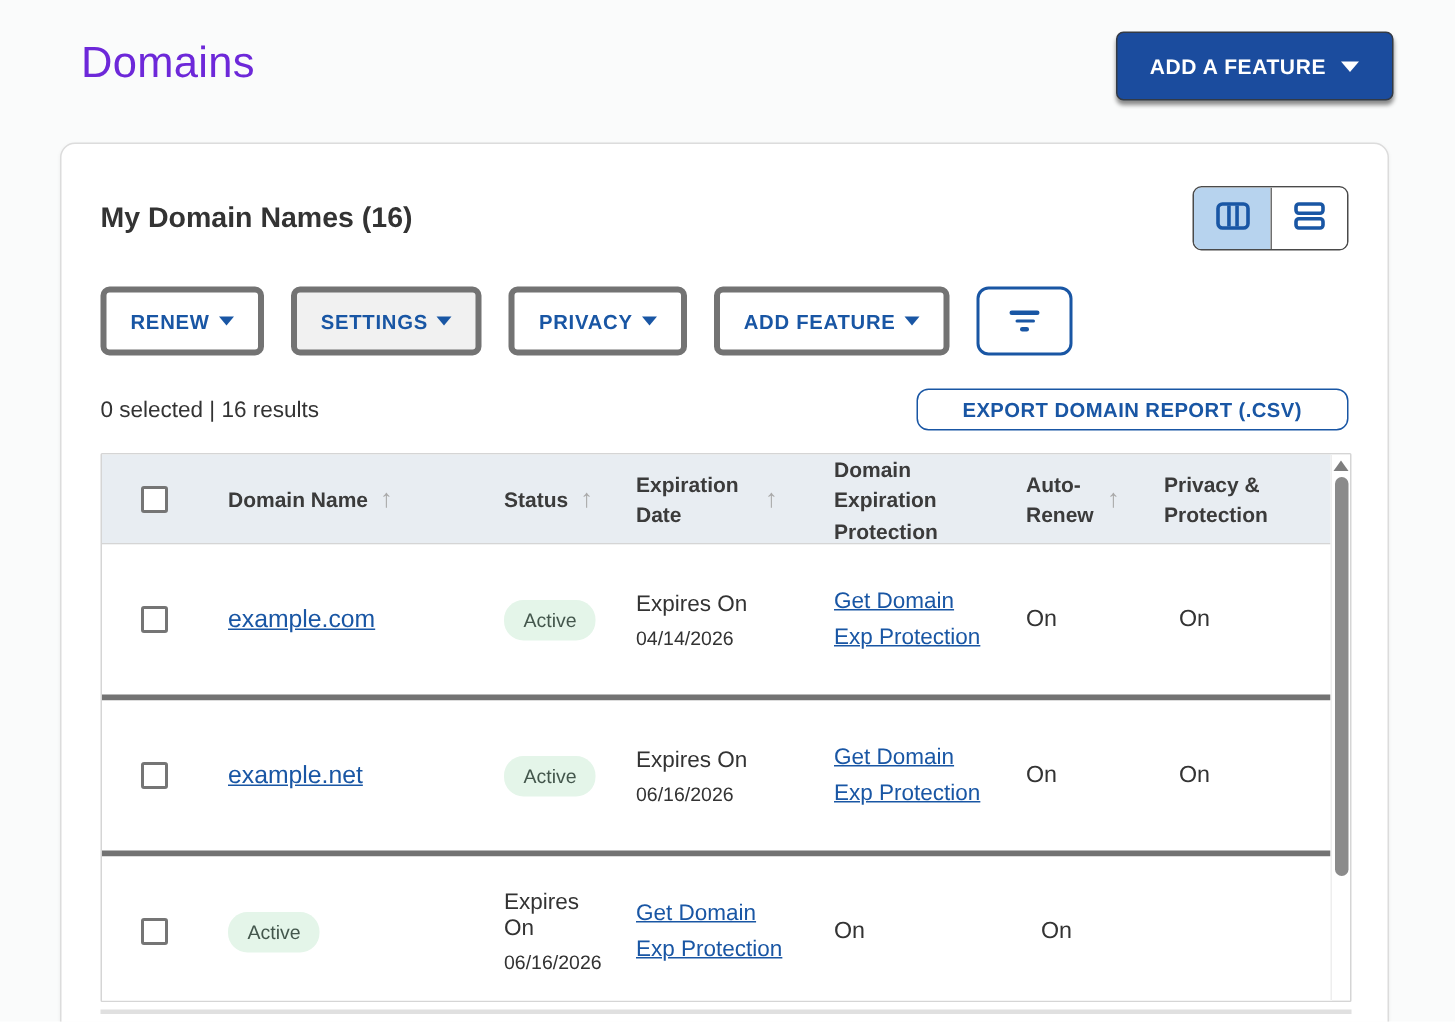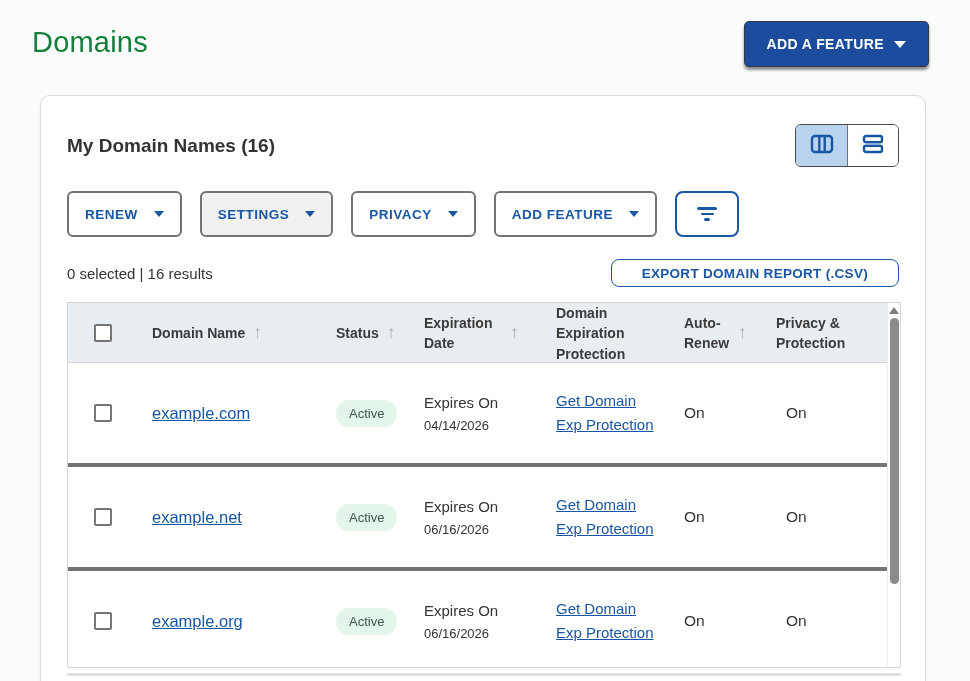--- a/index.html
+++ b/index.html
@@ -5,22 +5,22 @@
   * { margin:0; padding:0; box-sizing:border-box; }
   html,body { width:970px; height:681px; overflow:hidden; }
   body {
     font-family:"Liberation Sans", "DejaVu Sans", sans-serif;
     background:#fafbfb;
     color:#3b3b3b;
     position:relative;
   }
   
   .page-title {
-    position:absolute; left:32px; top:26px;
-    font-size:29px; font-weight:400; color:#15803d; letter-spacing:0.2px;
+    position:absolute; left:54px; top:26px;
+    font-size:29px; font-weight:400; color:#6d28d9; letter-spacing:0.2px;
   }
   .add-domain-btn {
     position:absolute; right:41px; top:21px;
     height:46px; padding:0 22px;
     background:#1b4c9e; color:#ffffff;
     border:1px solid #333a45; border-radius:5px;
     box-shadow:0 3px 3px rgba(0,0,0,0.45);
     font-size:14px; font-weight:700; letter-spacing:0.4px;
     display:flex; align-items:center; gap:10px; cursor:pointer;
     font-family:inherit;
@@ -51,23 +51,23 @@
     background:#ffffff; cursor:pointer; border:none;
   }
   .view-toggle .seg.active { background:#b7d3ee; }
   .view-toggle .seg + .seg { border-left:1px solid #6f6f6f; }
   
   .toolbar {
     margin-top:24px; display:flex; align-items:center; gap:18px; position:relative;
   }
   .tb-btn {
     height:46px; padding:12px 16px;
-    background:#ffffff; border:2px solid #737373; border-radius:6px;
+    background:#ffffff; border:4px solid #737373; border-radius:6px;
     color:#1956a4; font-size:13.5px; font-weight:700; letter-spacing:0.5px;
-    display:flex; align-items:center; gap:16px; cursor:pointer;
+    display:flex; align-items:center; gap:6px; cursor:pointer;
     font-family:inherit; white-space:nowrap;
   }
   .tb-btn.hovered { background:#f1f1f1; }
   .search-wrap {
     margin-left:auto; width:239px; height:46px; position:relative;
     border:1px solid #c9c9c9; border-radius:5px; background:#fff;
     display:flex; align-items:center;
   }
   .search-wrap input {
     border:none; outline:none; background:transparent;
@@ -298,23 +298,20 @@
         <div class="cell" style="padding-left:24px;">
           <span class="on-text">On</span>
         </div>
       </div>
 
       <div class="trow body-row">
         <div class="cell cell-check">
           <span class="checkbox"></span>
         </div>
         <div class="cell">
-          <a class="domain-link">example.org</a>
-        </div>
-        <div class="cell">
           <span class="status-badge">Active</span>
         </div>
         <div class="cell">
           <div class="exp-label">Expires On</div>
           <div class="exp-date">06/16/2026</div>
         </div>
         <div class="cell" style="max-width:124px;">
           <a class="protect-link">Get Domain Exp Protection</a>
         </div>
         <div class="cell">

